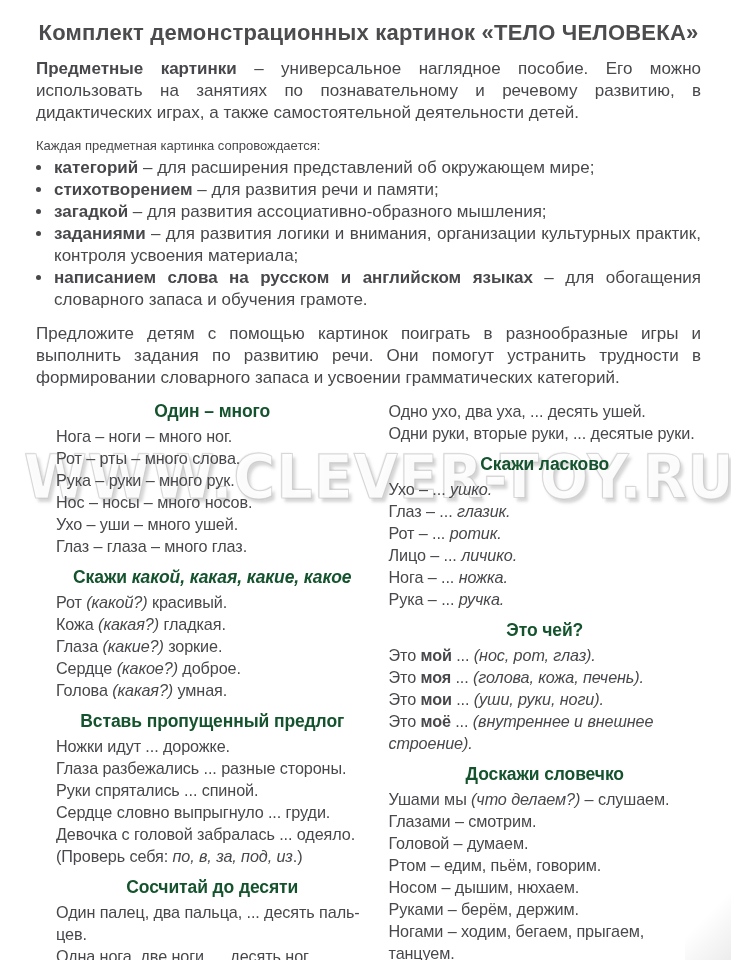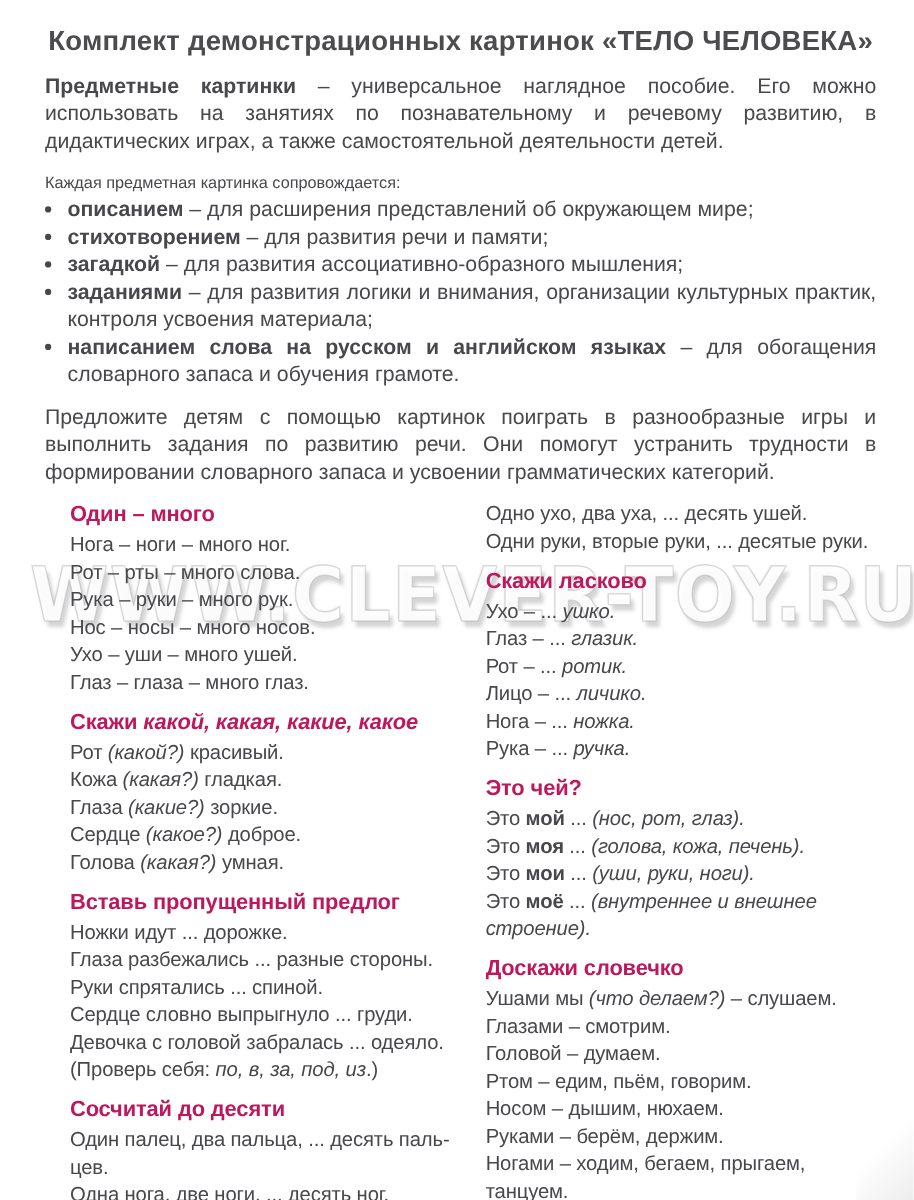--- a/index.html
+++ b/index.html
@@ -45,38 +45,38 @@
   .i{font-style:italic;}
   .columns{
     display:flex;gap:20px;margin-top:4px;padding-left:20px;
   }
   .col{
     flex:1;min-width:0;font-size:16.2px;line-height:22px;letter-spacing:-.1px;
   }
   .sec{margin-top:9px;}
   .sec:first-child{margin-top:0;}
   .sec .h{
-    font-weight:700;font-size:17.5px;line-height:22px;margin:0 0 3px 0;color:#be185d;
+    font-weight:700;font-size:17.5px;line-height:22px;margin:0 0 3px 0;color:#14532d;text-align:center;
   }
   .sec p{margin:0;text-align:left;hyphens:manual;-webkit-hyphens:manual;}
 </style>
 </head>
 <body>
 
 <div class="page">
   <div class="watermark">WWW.CLEVER-TOY.RU</div>
 
   <div class="content">
     <h1>Комплект демонстрационных картинок «ТЕЛО ЧЕЛОВЕКА»</h1>
 
     <p class="para"><span class="b">Предметные картинки</span> – универсальное наглядное пособие. Его можно использовать на занятиях по познавательному и речевому развитию, в дидактических играх, а также самостоятельной деятельности детей.</p>
 
     <p class="lead">Каждая предметная картинка сопровождается:</p>
     <ul class="features">
-        <li><span class="b">описанием</span> – для расширения представлений об окружающем мире;</li>
+        <li><span class="b">категорий</span> – для расширения представлений об окружающем мире;</li>
         <li><span class="b">стихотворением</span> – для развития речи и памяти;</li>
         <li><span class="b">загадкой</span> – для развития ассоциативно-образного мышления;</li>
         <li><span class="b">заданиями</span> – для развития логики и внимания, организации культурных практик, контроля усвоения материала;</li>
         <li><span class="b">написанием слова на русском и английском языках</span> – для обогащения словарного запаса и обучения грамоте.</li>
       </ul>
 
     <p class="para">Предложите детям с помощью картинок поиграть в разнообразные игры и выполнить задания по развитию речи. Они помогут устранить трудности в формировании словарного запаса и усвоении грамматических категорий.</p>
 
     <div class="columns">
       <div class="col">

